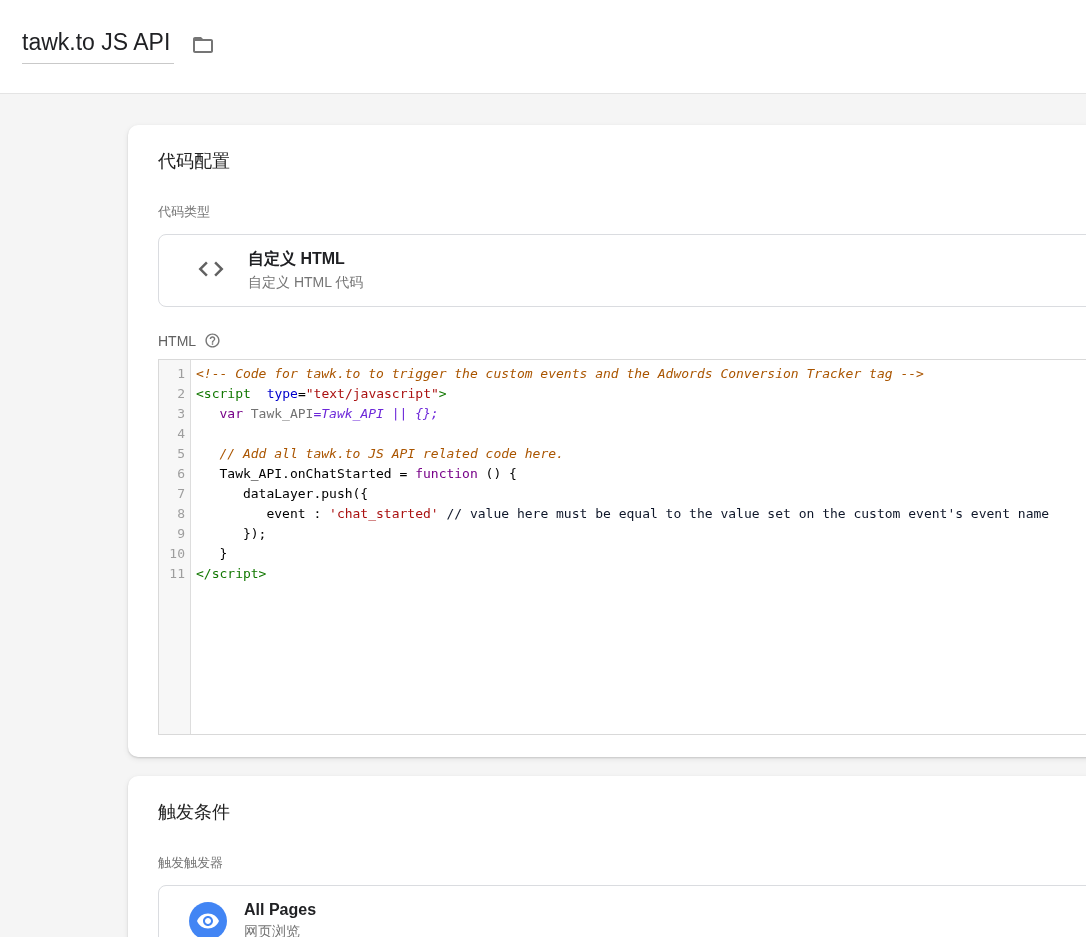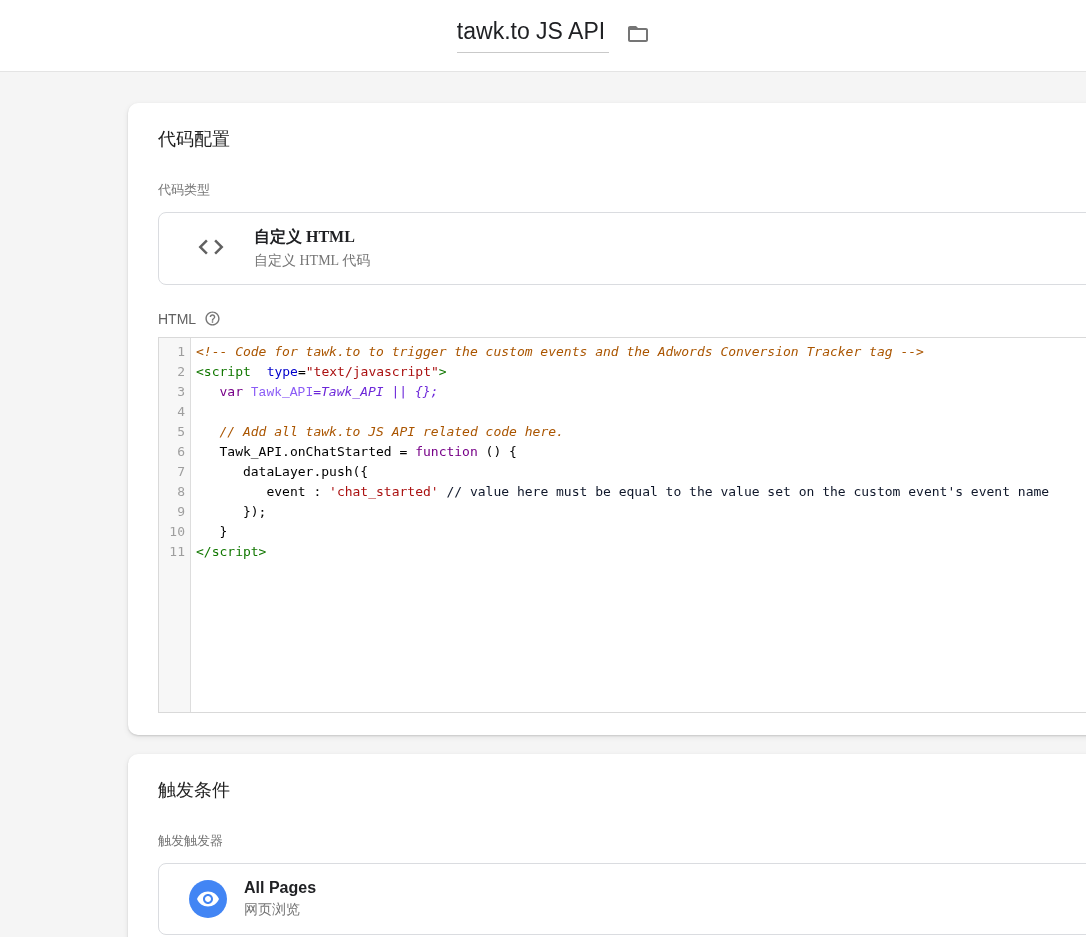--- a/index.html
+++ b/index.html
@@ -6,26 +6,25 @@
   html, body { width: 1086px; height: 937px; overflow: hidden; }
   body {
     background: #f5f5f5;
     font-family: "Liberation Sans", sans-serif;
     color: #202124;
   }
 
   
   .header {
     background: #ffffff;
-    height: 72px;
+    height: 94px;
     border-bottom: 1px solid #e4e4e4;
     display: flex;
     align-items: center;
     padding-left: 22px;
-    justify-content: center;
   }
   .tag-title {
     font-size: 23px;
     color: #202124;
     padding: 0 4px 7px 0;
     border-bottom: 1px solid #c9c9c9;
     cursor: text;
   }
   .folder-btn {
     margin-left: 16px;
@@ -61,21 +60,21 @@
     margin-top: 13px;
     border: 1px solid #dadce0;
     border-radius: 8px;
     height: 73px;
     display: flex;
     align-items: center;
     padding-left: 37px;
     cursor: pointer;
     background: #fff;
   }
-  .type-box .txt { margin-left: 28px; font-family: Liberation Serif, serif; }
+  .type-box .txt { margin-left: 22px; }
   .type-title { font-size: 16px; font-weight: bold; color: #202124; }
   .type-desc { font-size: 14px; color: #757575; margin-top: 4px; }
 
   
   .html-row {
     margin-top: 25px;
     display: flex;
     align-items: center;
     font-size: 14px;
     color: #616161;
@@ -181,21 +180,21 @@
           <div>6</div>
           <div>7</div>
           <div>8</div>
           <div>9</div>
           <div>10</div>
           <div>11</div>
         </div>
       <div class="codearea">
           <div class="cl"><span style="color: rgb(170, 85, 0); font-style: italic;">&lt;!-- Code for tawk.to to trigger the custom events and the Adwords Conversion Tracker tag --&gt;</span></div>
           <div class="cl"><span style="color: rgb(17, 119, 0);">&lt;script</span><span style="color: rgb(0, 0, 0);"> </span><span style="color: rgb(0, 0, 204); margin-left: 8px;">type</span><span style="color: rgb(0, 0, 0);">=</span><span style="color: rgb(170, 17, 17);">"text/javascript"</span><span style="color: rgb(17, 119, 0);">&gt;</span></div>
-          <div class="cl"><span style="color: rgb(0, 0, 0);">   </span><span style="color: rgb(119, 0, 136);">var</span><span style="color: rgb(0, 0, 0);"> </span><span style="color: #8b5cf6; font-family: Liberation Mono, monospace;">Tawk_API</span><span style="color: #6d28d9; font-style: italic;">=Tawk_API || {};</span></div>
+          <div class="cl"><span style="color: rgb(0, 0, 0);">   </span><span style="color: rgb(119, 0, 136);">var</span><span style="color: rgb(0, 0, 0);"> </span><span style="color: #737373;">Tawk_API</span><span style="color: #6d28d9; font-style: italic;">=Tawk_API || {};</span></div>
           <div class="cl"> </div>
           <div class="cl"><span style="color: rgb(0, 0, 0);">   </span><span style="color: rgb(170, 85, 0); font-style: italic;">// Add all tawk.to JS API related code here.</span></div>
           <div class="cl"><span style="color: rgb(0, 0, 0);">   Tawk_API.onChatStarted = </span><span style="color: rgb(119, 0, 136);">function</span><span style="color: rgb(0, 0, 0);"> () {</span></div>
           <div class="cl"><span style="color: rgb(0, 0, 0);">      dataLayer.push({</span></div>
           <div class="cl"><span style="color: rgb(0, 0, 0);">         event : </span><span style="color: rgb(170, 17, 17);">'chat_started'</span><span style="color: rgb(0, 0, 0);"> </span><span style="color: #0f172a;">// value here must be equal to the value set on the custom event's event name</span></div>
           <div class="cl"><span style="color: rgb(0, 0, 0);">      });</span></div>
           <div class="cl"><span style="color: rgb(0, 0, 0);">   }</span></div>
           <div class="cl"><span style="color: rgb(17, 119, 0);">&lt;/script&gt;</span></div>
         </div>
     </div>

